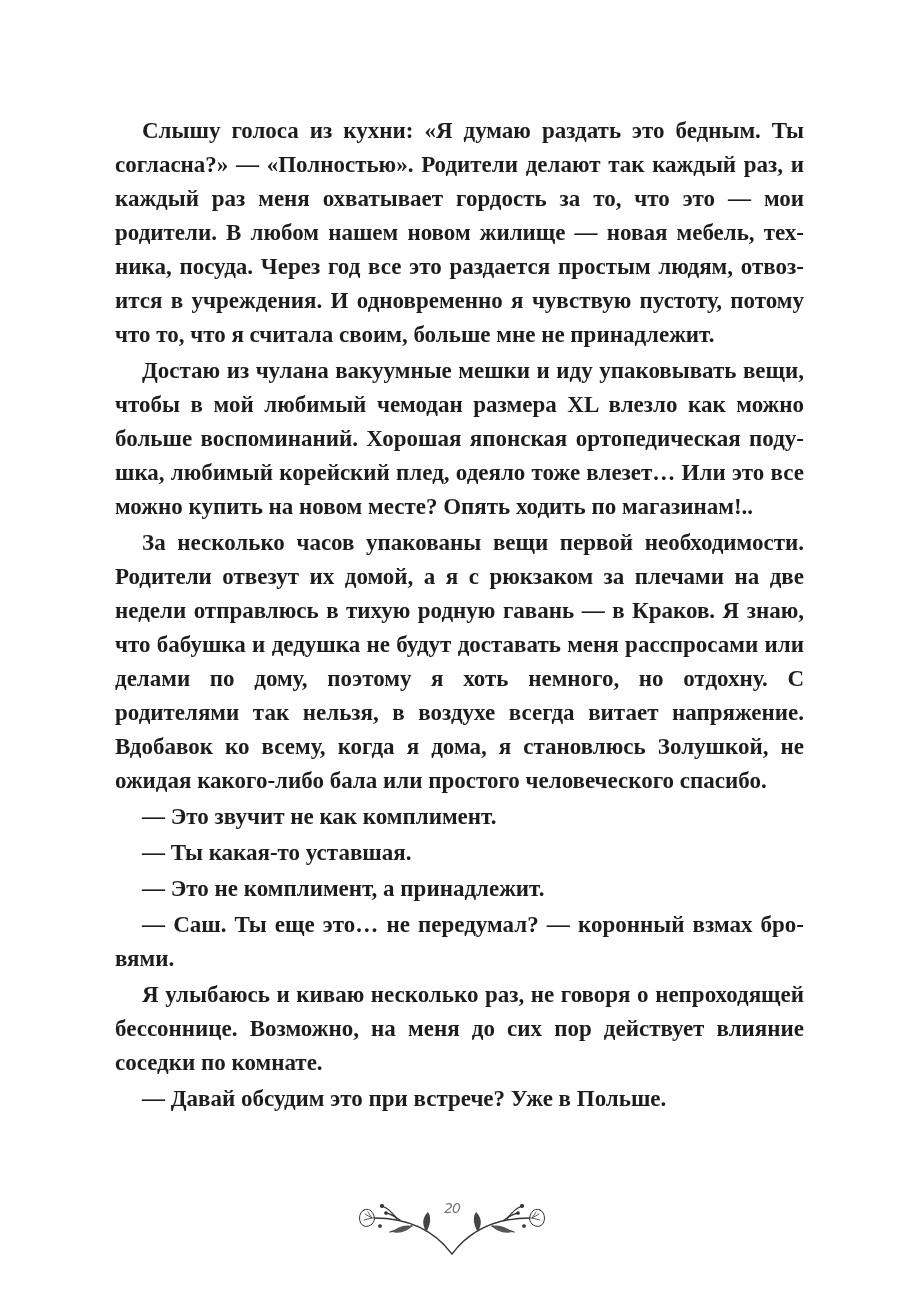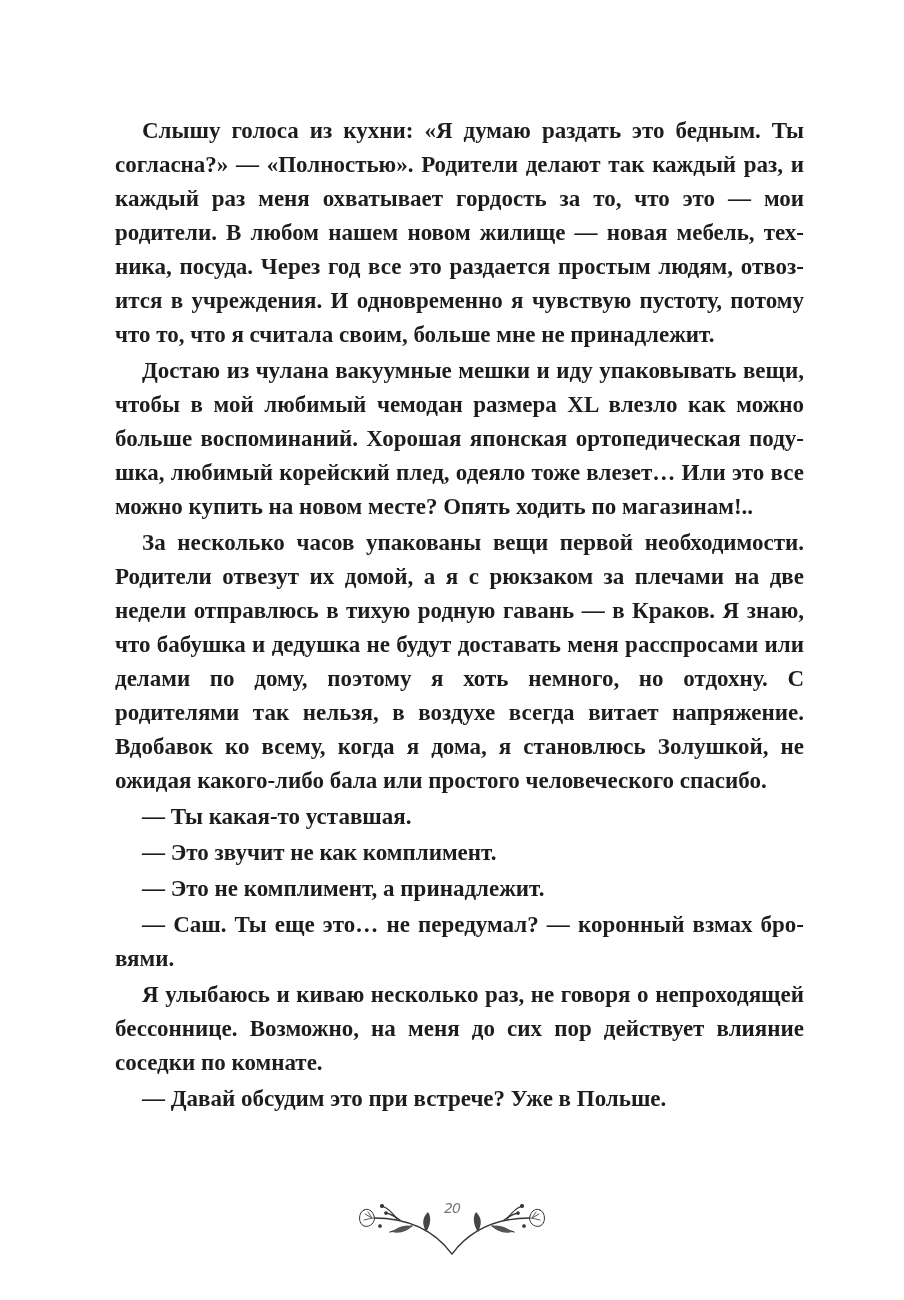--- a/index.html
+++ b/index.html
@@ -21,22 +21,22 @@
   }
   svg { position: absolute; }
 </style>
 </head>
 <body>
 
 <div class="page">
   <p>Слышу голоса из кухни: «Я думаю раздать это бедным. Ты согласна?» — «Полностью». Родители делают так каждый раз, и каждый раз меня охватывает гордость за то, что это — мои родители. В любом нашем новом жилище — новая мебель, тех­ника, посуда. Через год все это раздается простым людям, отвоз­ится в учреждения. И одновременно я чувствую пустоту, потому что то, что я считала своим, больше мне не принадлежит.</p>
   <p>Достаю из чулана вакуумные мешки и иду упаковывать вещи, чтобы в мой любимый чемодан размера XL влезло как можно больше воспоминаний. Хорошая японская ортопедическая поду­шка, любимый корейский плед, одеяло тоже влезет… Или это все можно купить на новом месте? Опять ходить по магазинам!..</p>
   <p>За несколько часов упакованы вещи первой необходимости. Родители отвезут их домой, а я с рюкзаком за плечами на две недели отправлюсь в тихую родную гавань — в Краков. Я знаю, что бабушка и дедушка не будут доставать меня расспросами или делами по дому, поэтому я хоть немного, но отдохну. С родителями так нельзя, в воздухе всегда витает напряжение. Вдобавок ко всему, когда я дома, я становлюсь Золушкой, не ожидая какого-либо бала или простого человеческого спасибо.</p>
+  <p>— Это звучит не как комплимент.</p>
   <p>— Ты какая-то уставшая.</p>
-  <p>— Это звучит не как комплимент.</p>
   <p>— Это не комплимент, а принадлежит.</p>
   <p>— Саш. Ты еще это… не передумал? — коронный взмах бро­вями.</p>
   <p>Я улыбаюсь и киваю несколько раз, не говоря о непроходящей бессоннице. Возможно, на меня до сих пор действует влияние соседки по комнате.</p>
   <p>— Давай обсудим это при встрече? Уже в Польше.</p>
 </div>
 
 <div class="footer">
   <svg width="100" height="60" viewBox="0 0 100 60" style="left:0;top:0">
     <g fill="none" stroke="#333" stroke-width="1.3" stroke-linecap="round">
       <path d="M100 58 C 85 38, 60 22, 22 22"></path>

